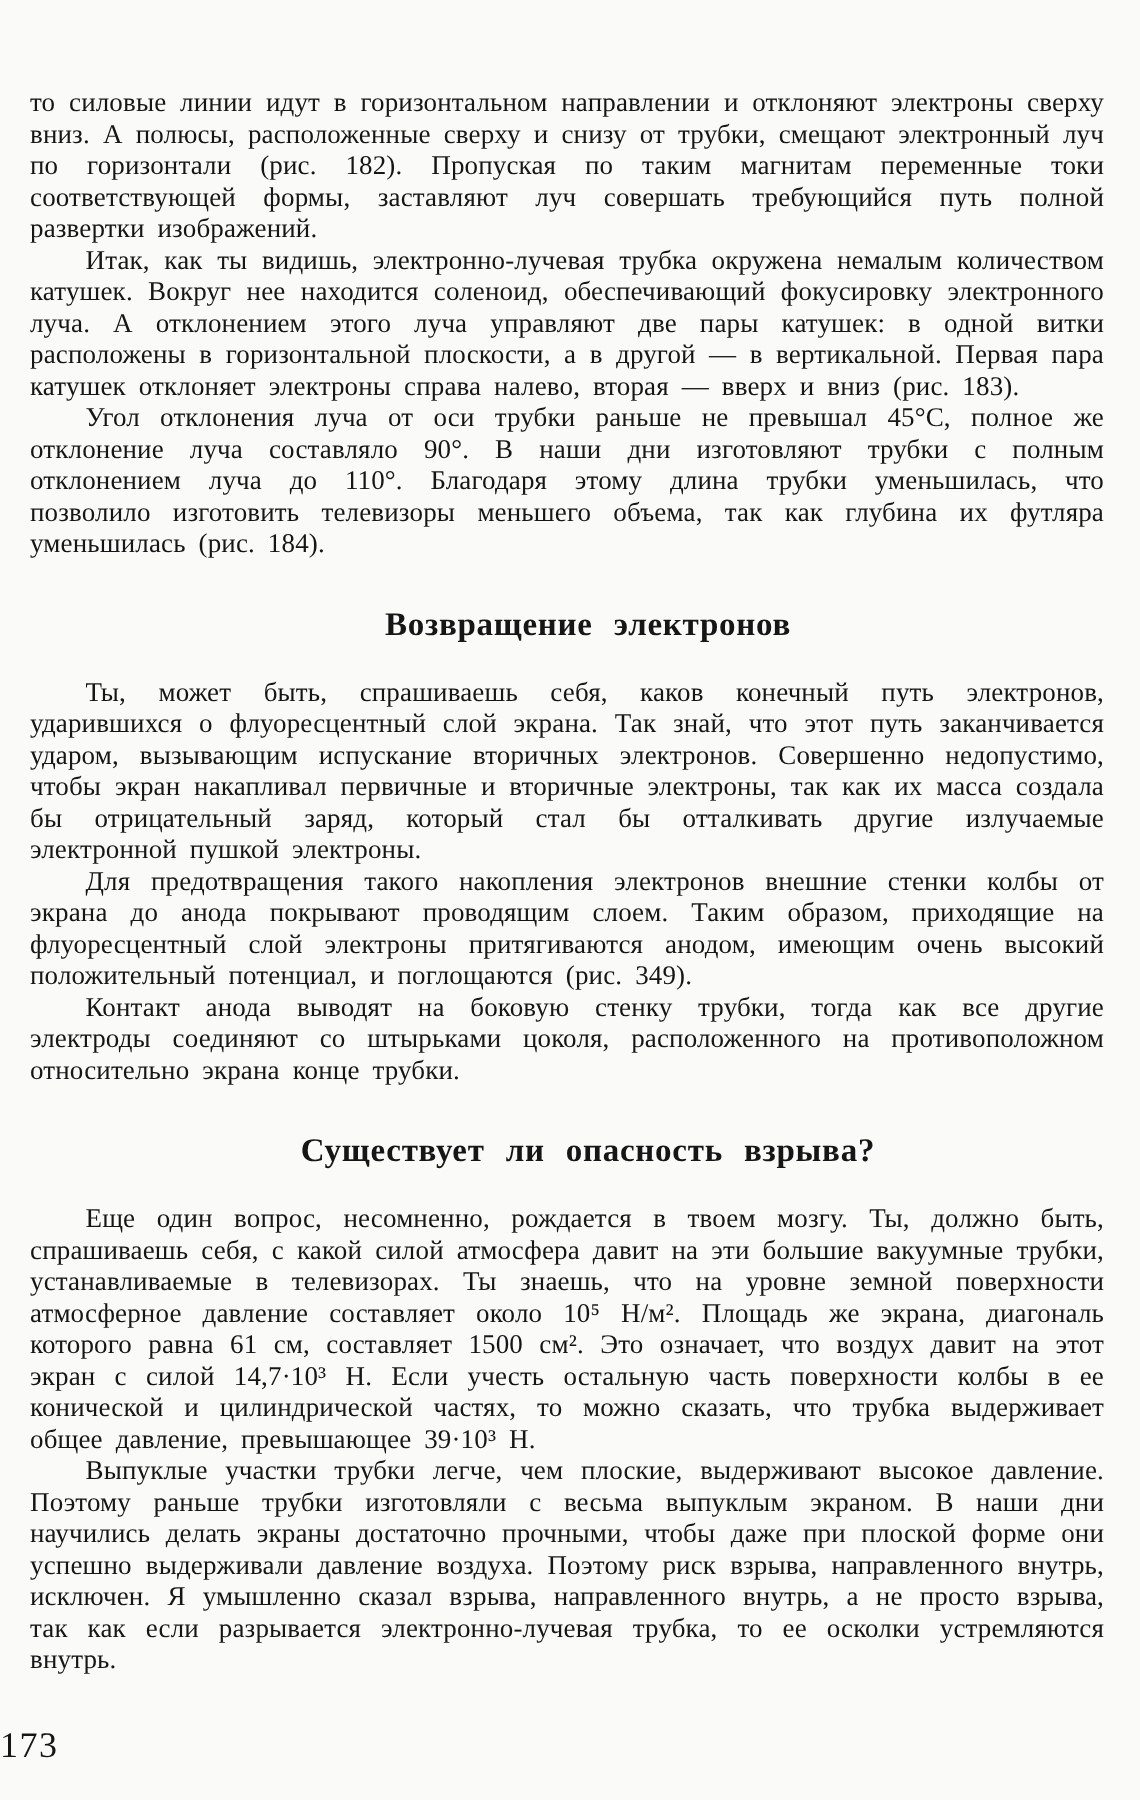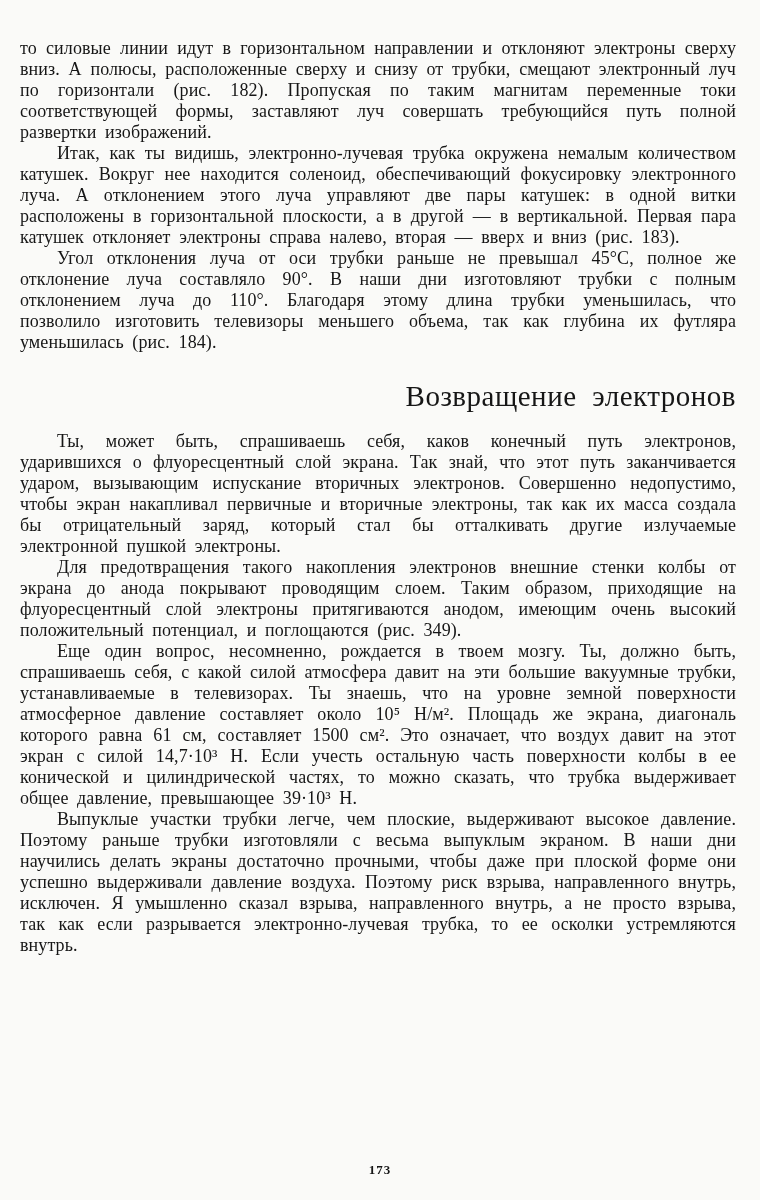--- a/index.html
+++ b/index.html
@@ -11,65 +11,67 @@
     height: 1200px;
     background: #fafaf8;
     color: #161616;
     font-family: "Liberation Serif", "DejaVu Serif", serif;
     position: relative;
     overflow: hidden;
   }
   .page {
     padding: 38px 24px 0 20px;
     text-align: justify;
+    margin-top: 20px;
   }
   p.body-para {
     margin: 0;
     font-size: 18px;
     line-height: 21px;
     text-indent: 37px;
     word-spacing: 4px;
     letter-spacing: 0.1px;
   }
   p.no-indent {
     text-indent: 0;
   }
   h2.section-heading {
-    font-size: 29px;
+    font-size: 22px;
     line-height: 34px;
-    font-weight: normal;
-    text-align: right;
+    font-weight: bold;
+    text-align: center;
     margin: 26px 0 18px 28px;
     letter-spacing: 0.5px;
     word-spacing: 8px;
   }
   .page-number {
     position: absolute;
     bottom: 22px;
     left: 0;
     width: 100%;
-    text-align: center;
-    font-size: 13px;
+    text-align: left;
+    font-size: 24px;
     letter-spacing: 1px;
-    font-weight: bold;
   }
 </style>
 </head>
 <body>
 
 <div class="page">
 
   <p class="body-para no-indent">то силовые линии идут в горизонтальном направлении и отклоняют электроны сверху вниз. А полюсы, расположенные сверху и снизу от трубки, смещают электронный луч по горизонтали (рис. 182). Пропуская по таким магнитам переменные токи соответствующей формы, заставляют луч совершать требующийся путь полной развертки изображений.</p>
   <p class="body-para">Итак, как ты видишь, электронно-лучевая трубка окружена немалым количеством катушек. Вокруг нее находится соленоид, обеспечивающий фокусировку электронного луча. А отклонением этого луча управляют две пары катушек: в одной витки расположены в горизонтальной плоскости, а в другой — в вертикальной. Первая пара катушек отклоняет электроны справа налево, вторая — вверх и вниз (рис. 183).</p>
   <p class="body-para">Угол отклонения луча от оси трубки раньше не превышал 45°С, полное же отклонение луча составляло 90°. В наши дни изготовляют трубки с полным отклонением луча до 110°. Благодаря этому длина трубки уменьшилась, что позволило изготовить телевизоры меньшего объема, так как глубина их футляра уменьшилась (рис. 184).</p>
 
   <h2 class="section-heading">Возвращение электронов</h2>
 
   <p class="body-para">Ты, может быть, спрашиваешь себя, каков конечный путь электронов, ударившихся о флуоресцентный слой экрана. Так знай, что этот путь заканчивается ударом, вызывающим испускание вторичных электронов. Совершенно недопустимо, чтобы экран накапливал первичные и вторичные электроны, так как их масса создала бы отрицательный заряд, который стал бы отталкивать другие излучаемые электронной пушкой электроны.</p>
   <p class="body-para">Для предотвращения такого накопления электронов внешние стенки колбы от экрана до анода покрывают проводящим слоем. Таким образом, приходящие на флуоресцентный слой электроны притягиваются анодом, имеющим очень высокий положительный потенциал, и поглощаются (рис. 349).</p>
+  <p class="body-para">Контакт анода выводят на боковую стенку трубки, тогда как все другие электроды соединяют со штырьками цоколя, расположенного на противоположном относительно экрана конце трубки.</p>
 
+  <h2 class="section-heading">Существует ли опасность взрыва?</h2>
 
   <p class="body-para">Еще один вопрос, несомненно, рождается в твоем мозгу. Ты, должно быть, спрашиваешь себя, с какой силой атмосфера давит на эти большие вакуумные трубки, устанавливаемые в телевизорах. Ты знаешь, что на уровне земной поверхности атмосферное давление составляет около 10⁵ Н/м². Площадь же экрана, диагональ которого равна 61 см, составляет 1500 см². Это означает, что воздух давит на этот экран с силой 14,7·10³ Н. Если учесть остальную часть поверхности колбы в ее конической и цилиндрической частях, то можно сказать, что трубка выдерживает общее давление, превышающее 39·10³ Н.</p>
   <p class="body-para">Выпуклые участки трубки легче, чем плоские, выдерживают высокое давление. Поэтому раньше трубки изготовляли с весьма выпуклым экраном. В наши дни научились делать экраны достаточно прочными, чтобы даже при плоской форме они успешно выдерживали давление воздуха. Поэтому риск взрыва, направленного внутрь, исключен. Я умышленно сказал взрыва, направленного внутрь, а не просто взрыва, так как если разрывается электронно-лучевая трубка, то ее осколки устремляются внутрь.</p>
 
 </div>
 
 <div class="page-number">173</div>
 
 </body></html>

